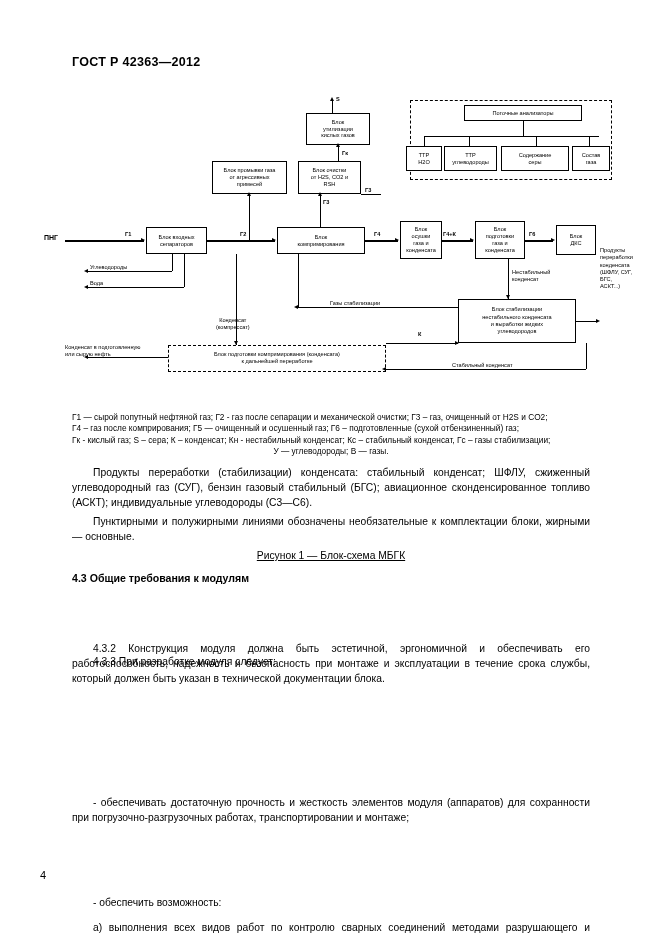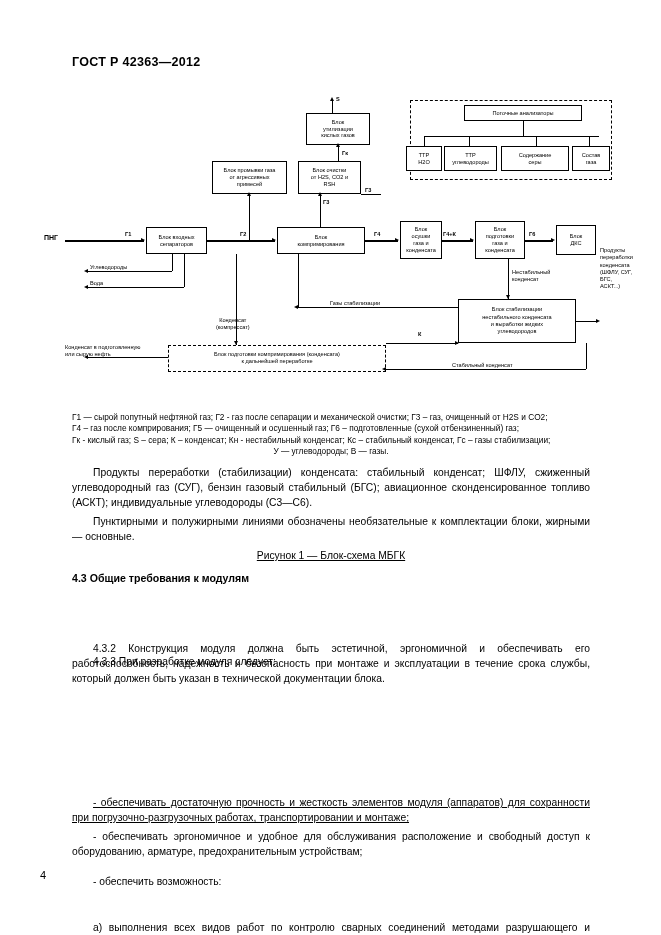--- a/index.html
+++ b/index.html
@@ -305,19 +305,18 @@
   </div>
 
   <div class="para ind" style="top:465px;">Продукты переработки (стабилизации) конденсата: стабильный конденсат; ШФЛУ, сжиженный углеводородный газ (СУГ), бензин газовый стабильный (БГС); авиационное сконденсированное топливо (АСКТ); индивидуальные углеводороды (С3—С6).</div>
   <div class="para ind" style="top:514px;">Пунктирными и полужирными линиями обозначены необязательные к комплектации блоки, жирными — основные.</div>
   <div class="para ctr" style="top:548px;">Рисунок 1 — Блок-схема МБГК</div>
 
   <div class="sect-title" style="top:572px;">4.3 Общие требования к модулям</div>
 
   <div class="para ind" style="top:629px;margin-top:12px;">4.3.2 Конструкция модуля должна быть эстетичной, эргономичной и обеспечивать его работоспособность, надежность и безопасность при монтаже и эксплуатации в течение срока службы, который должен быть указан в технической документации блока.</div>
   <div class="para ind" style="top:654px;">4.3.3 При разработке модуля следует:</div>
-  <div class="para ind" style="top:795px;text-decoration:underline;">- обеспечивать достаточную прочность и жесткость элементов модуля (аппаратов) для сохранности при погрузочно-разгрузочных работах, транспортировании и монтаже;</div>
-  <div class="para ind" style="top:829px;">- обеспечивать эргономичное и удобное для обслуживания расположение и свободный доступ к оборудованию, арматуре, предохранительным устройствам;</div>
-  <div class="para ind" style="top:874px;">- обеспечить возможность:</div>
+  <div class="para ind" style="top:795px;">- обеспечивать достаточную прочность и жесткость элементов модуля (аппаратов) для сохранности при погрузочно-разгрузочных работах, транспортировании и монтаже;</div>
+  <div class="para ind" style="top:895px;">- обеспечить возможность:</div>
   <div class="para ind" style="top:884px;margin-top:36px;">а) выполнения всех видов работ по контролю сварных соединений методами разрушающего и неразрушающего контроля;</div>
 
   <div class="pg-num">4</div>
 </div>
 
 </body></html>

